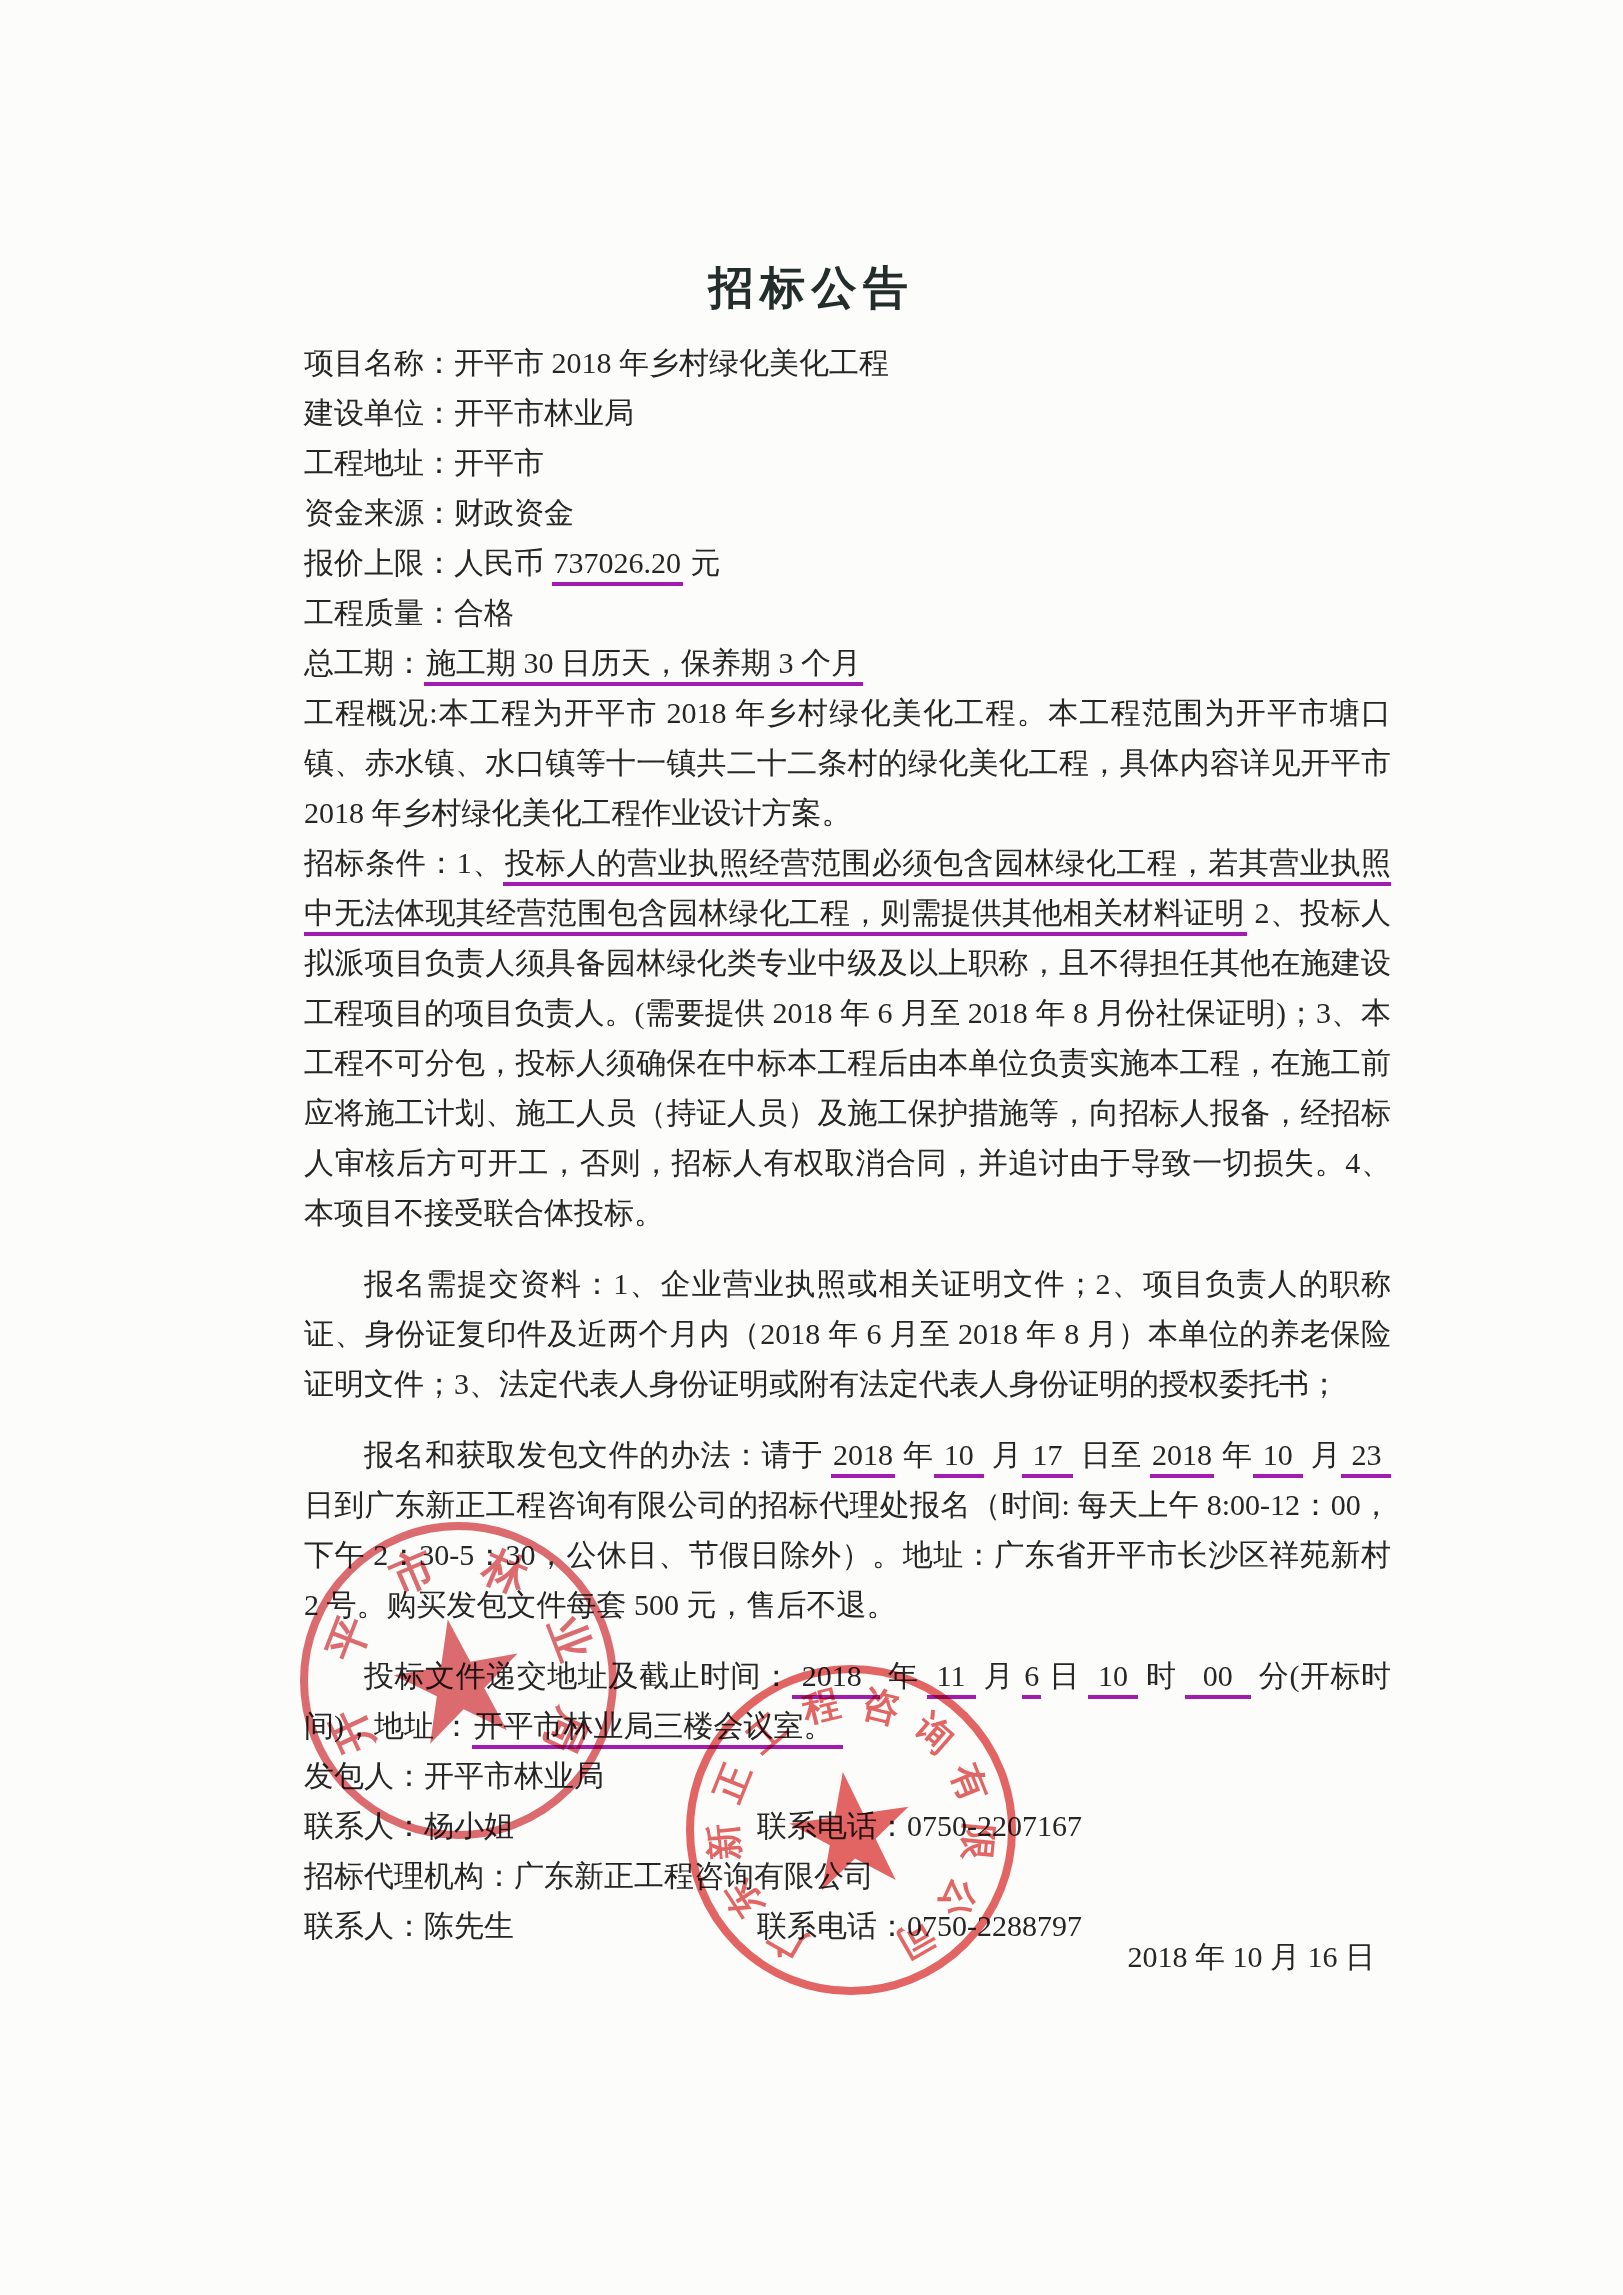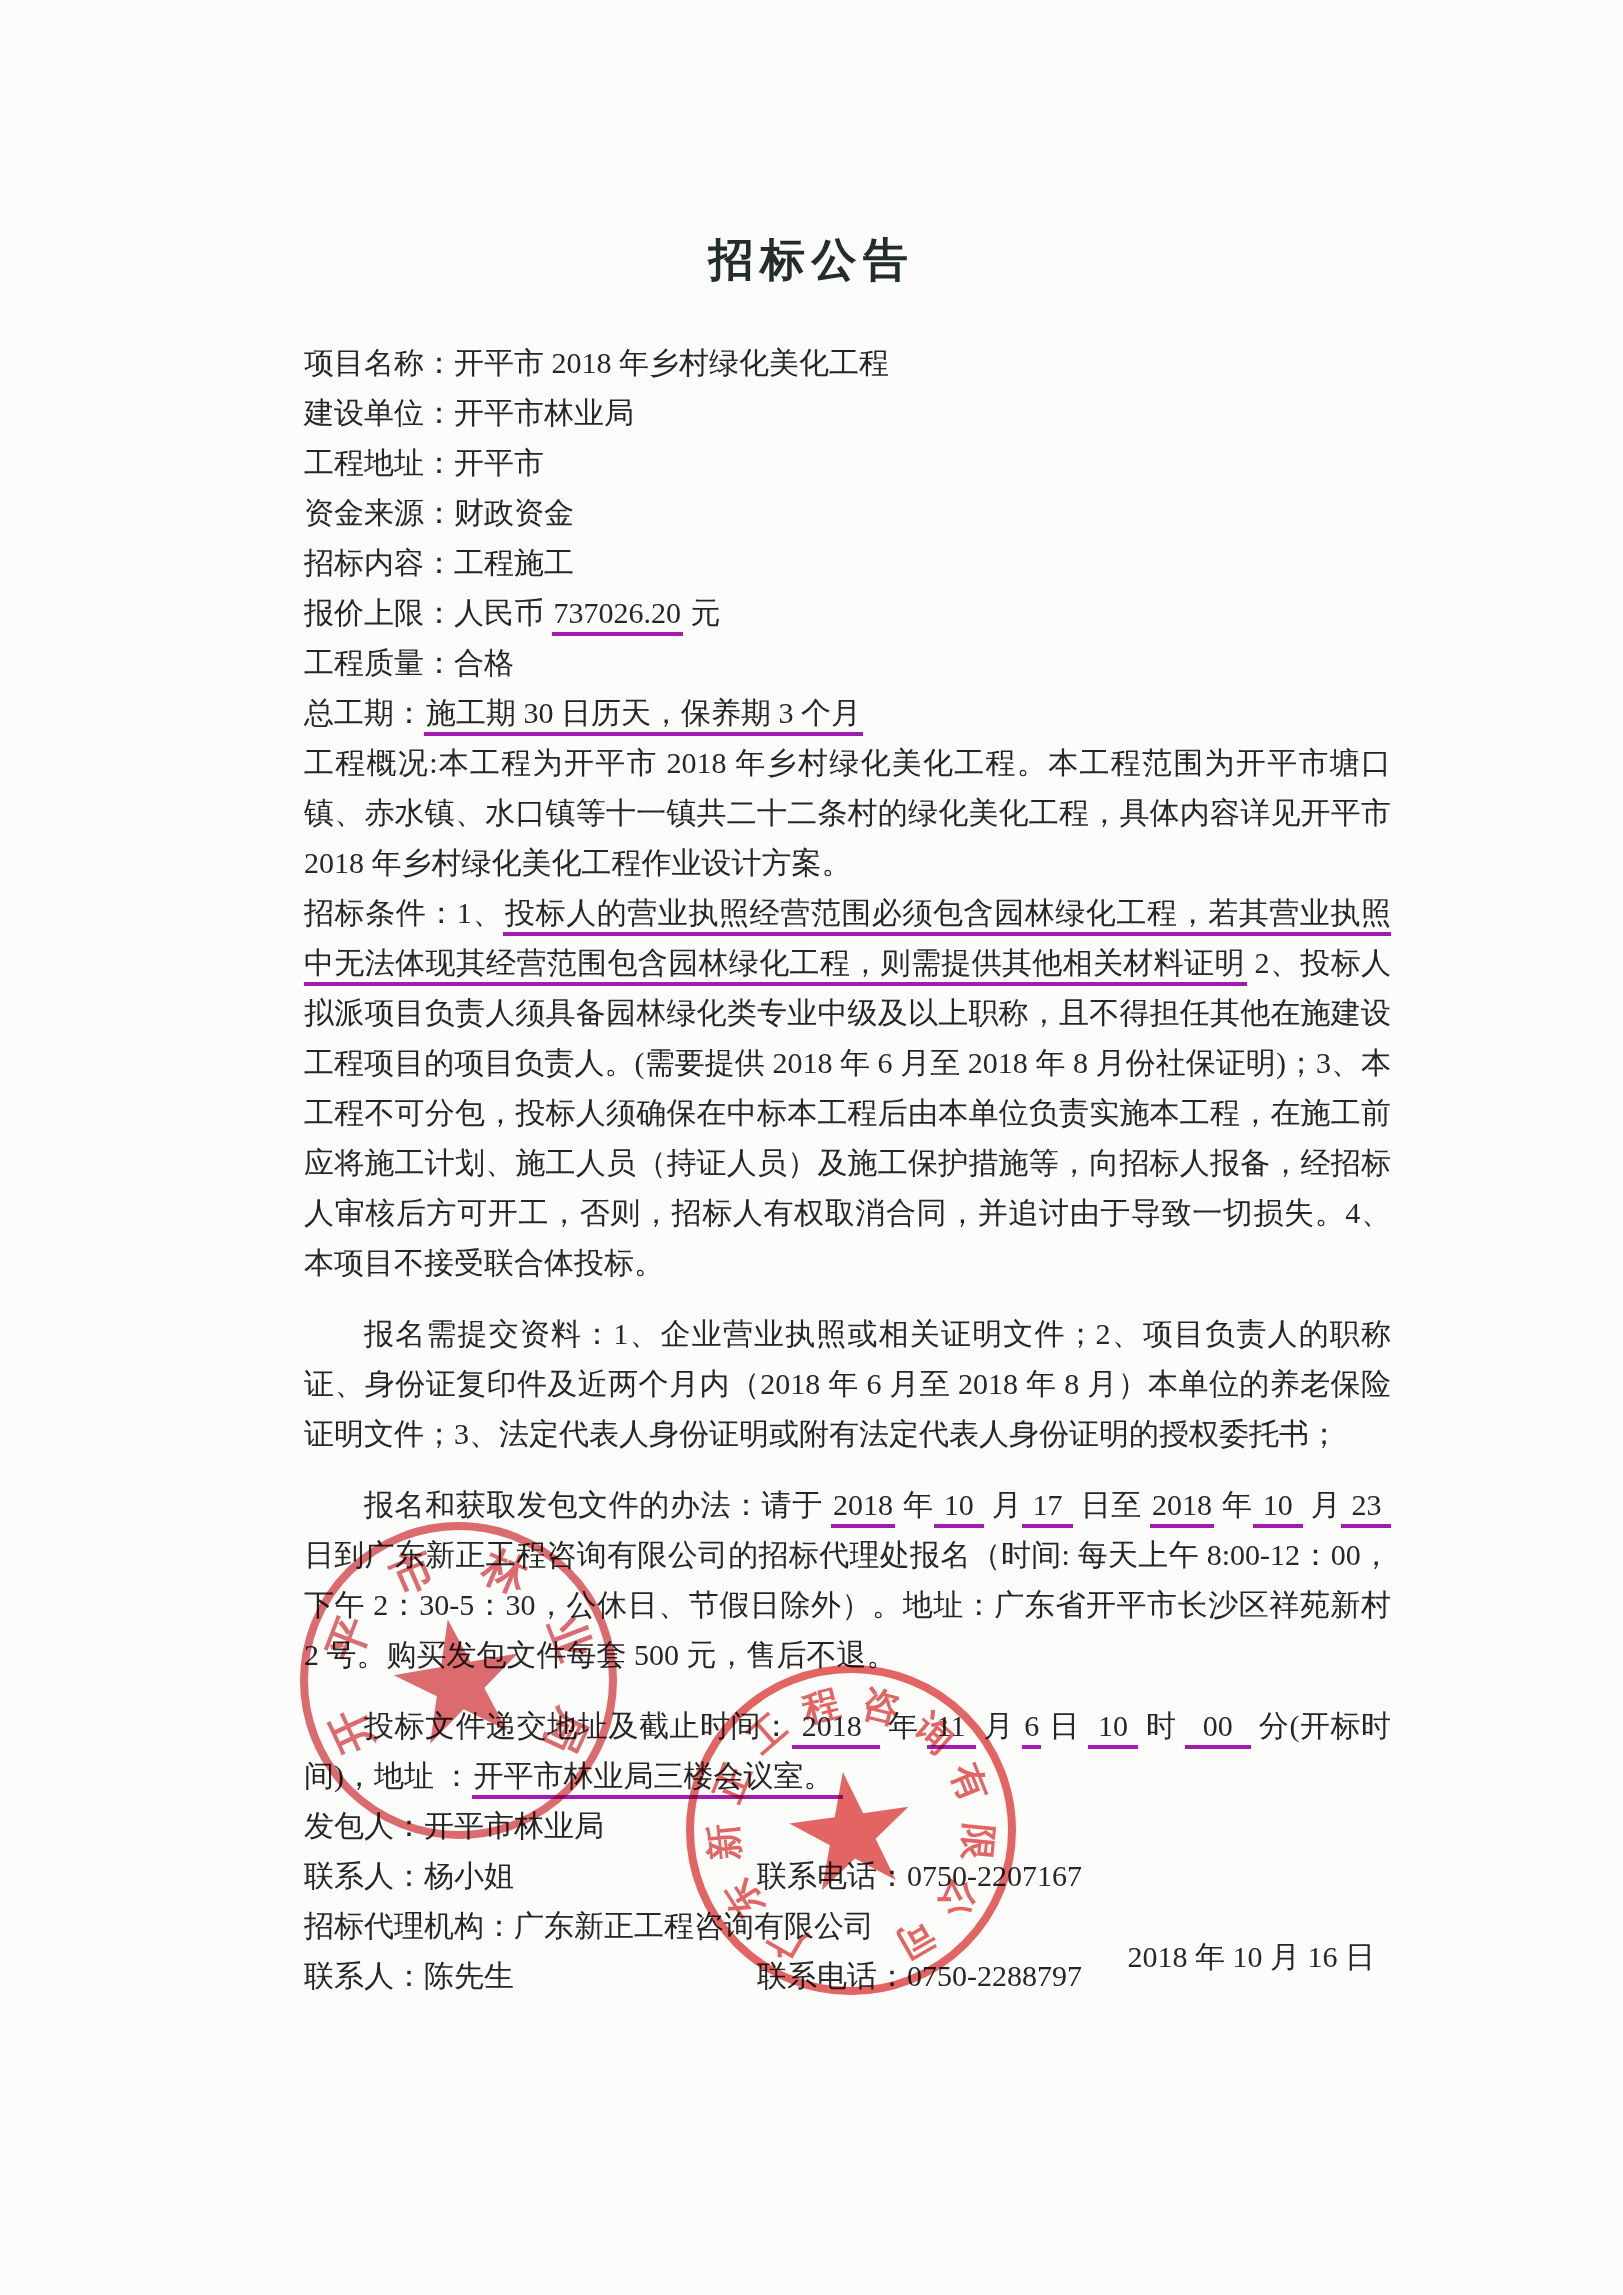--- a/index.html
+++ b/index.html
@@ -2,21 +2,21 @@
 <html style="font-size:10.5px"><head>
 <meta charset="utf-8">
 <style>
   html,body{margin:0;padding:0;}
   body{
     width:1623px;height:2295px;position:relative;overflow:hidden;
     background:#fcfcfa;color:#262626;
     font-family:"Liberation Serif","DejaVu Serif",serif;
   }
   .page-title{
-    position:absolute;top:230px;left:0;width:1623px;
+    position:absolute;top:258px;left:0;width:1623px;
     text-align:center;font-size:45px;font-weight:bold;letter-spacing:6.5px;
     color:#232d2b;
   }
   #doc{
     position:absolute;left:304px;top:338px;width:1087px;
     font-size:30px;line-height:50px;text-align:justify;
   }
   .line{white-space:normal;}
   .line.indent{text-indent:60px;margin-top:21px;}
   .u{border-bottom:4px solid #a21caf;padding:0 2px 2.6px;}
@@ -54,21 +54,20 @@
 </head>
 <body>
 
 <div class="page-title">招标公告</div>
 
 <div id="doc">
     <div class="line"><span>项目名称：开平市 2018 年乡村绿化美化工程</span></div>
     <div class="line"><span>建设单位：开平市林业局</span></div>
     <div class="line"><span>工程地址：开平市</span></div>
     <div class="line"><span>资金来源：财政资金</span></div>
-    <div class="line"><span>招标内容：工程施工</span></div>
     <div class="line"><span>报价上限：人民币 </span><span class="u">737026.20</span><span> 元</span></div>
     <div class="line"><span>工程质量：合格</span></div>
     <div class="line"><span>总工期：</span><span class="u">施工期 30 日历天，保养期 3 个月</span></div>
     <div class="line"><span>工程概况:本工程为开平市 2018 年乡村绿化美化工程。本工程范围为开平市塘口镇、赤水镇、水口镇等十一镇共二十二条村的绿化美化工程，具体内容详见开平市 2018 年乡村绿化美化工程作业设计方案。</span></div>
     <div class="line"><span>招标条件：1、</span><span class="u">投标人的营业执照经营范围必须包含园林绿化工程，若其营业执照中无法体现其经营范围包含园林绿化工程，则需提供其他相关材料证明</span><span> 2、投标人拟派项目负责人须具备园林绿化类专业中级及以上职称，且不得担任其他在施建设工程项目的项目负责人。(需要提供 2018 年 6 月至 2018 年 8 月份社保证明)；3、本工程不可分包，投标人须确保在中标本工程后由本单位负责实施本工程，在施工前应将施工计划、施工人员（持证人员）及施工保护措施等，向招标人报备，经招标人审核后方可开工，否则，招标人有权取消合同，并追讨由于导致一切损失。4、本项目不接受联合体投标。</span></div>
     <div class="line indent"><span>报名需提交资料：1、企业营业执照或相关证明文件；2、项目负责人的职称证、身份证复印件及近两个月内（2018 年 6 月至 2018 年 8 月）本单位的养老保险证明文件；3、法定代表人身份证明或附有法定代表人身份证明的授权委托书；</span></div>
     <div class="line indent"><span>报名和获取发包文件的办法：请于 </span><span class="u">2018</span><span> 年</span><span class="u">&nbsp;10&nbsp;</span><span> 月</span><span class="u">&nbsp;17&nbsp;</span><span> 日至 </span><span class="u">2018</span><span> 年</span><span class="u">&nbsp;10&nbsp;</span><span> 月</span><span class="u">&nbsp;23&nbsp;</span><span> 日到广东新正工程咨询有限公司的招标代理处报名（时间: 每天上午 8:00-12：00，下午 2：30-5：30，公休日、节假日除外）。地址：广东省开平市长沙区祥苑新村 2 号。购买发包文件每套 500 元，售后不退。</span></div>
     <div class="line indent"><span>投标文件递交地址及截止时间：</span><span class="u">&nbsp;2018&nbsp;&nbsp;</span><span> 年 </span><span class="u">&nbsp;11&nbsp;</span><span> 月 </span><span class="u">6</span><span> 日 </span><span class="u">&nbsp;10&nbsp;</span><span> 时 </span><span class="u">&nbsp;&nbsp;00&nbsp;&nbsp;</span><span> 分(开标时间)，地址 ：</span><span class="u">开平市林业局三楼会议室。&nbsp;</span></div>
     <div class="line"><span>发包人：开平市林业局</span></div>
     <div class="line"><span>联系人：杨小姐</span><span class="gap"></span><span>联系电话：0750-2207167</span></div>

